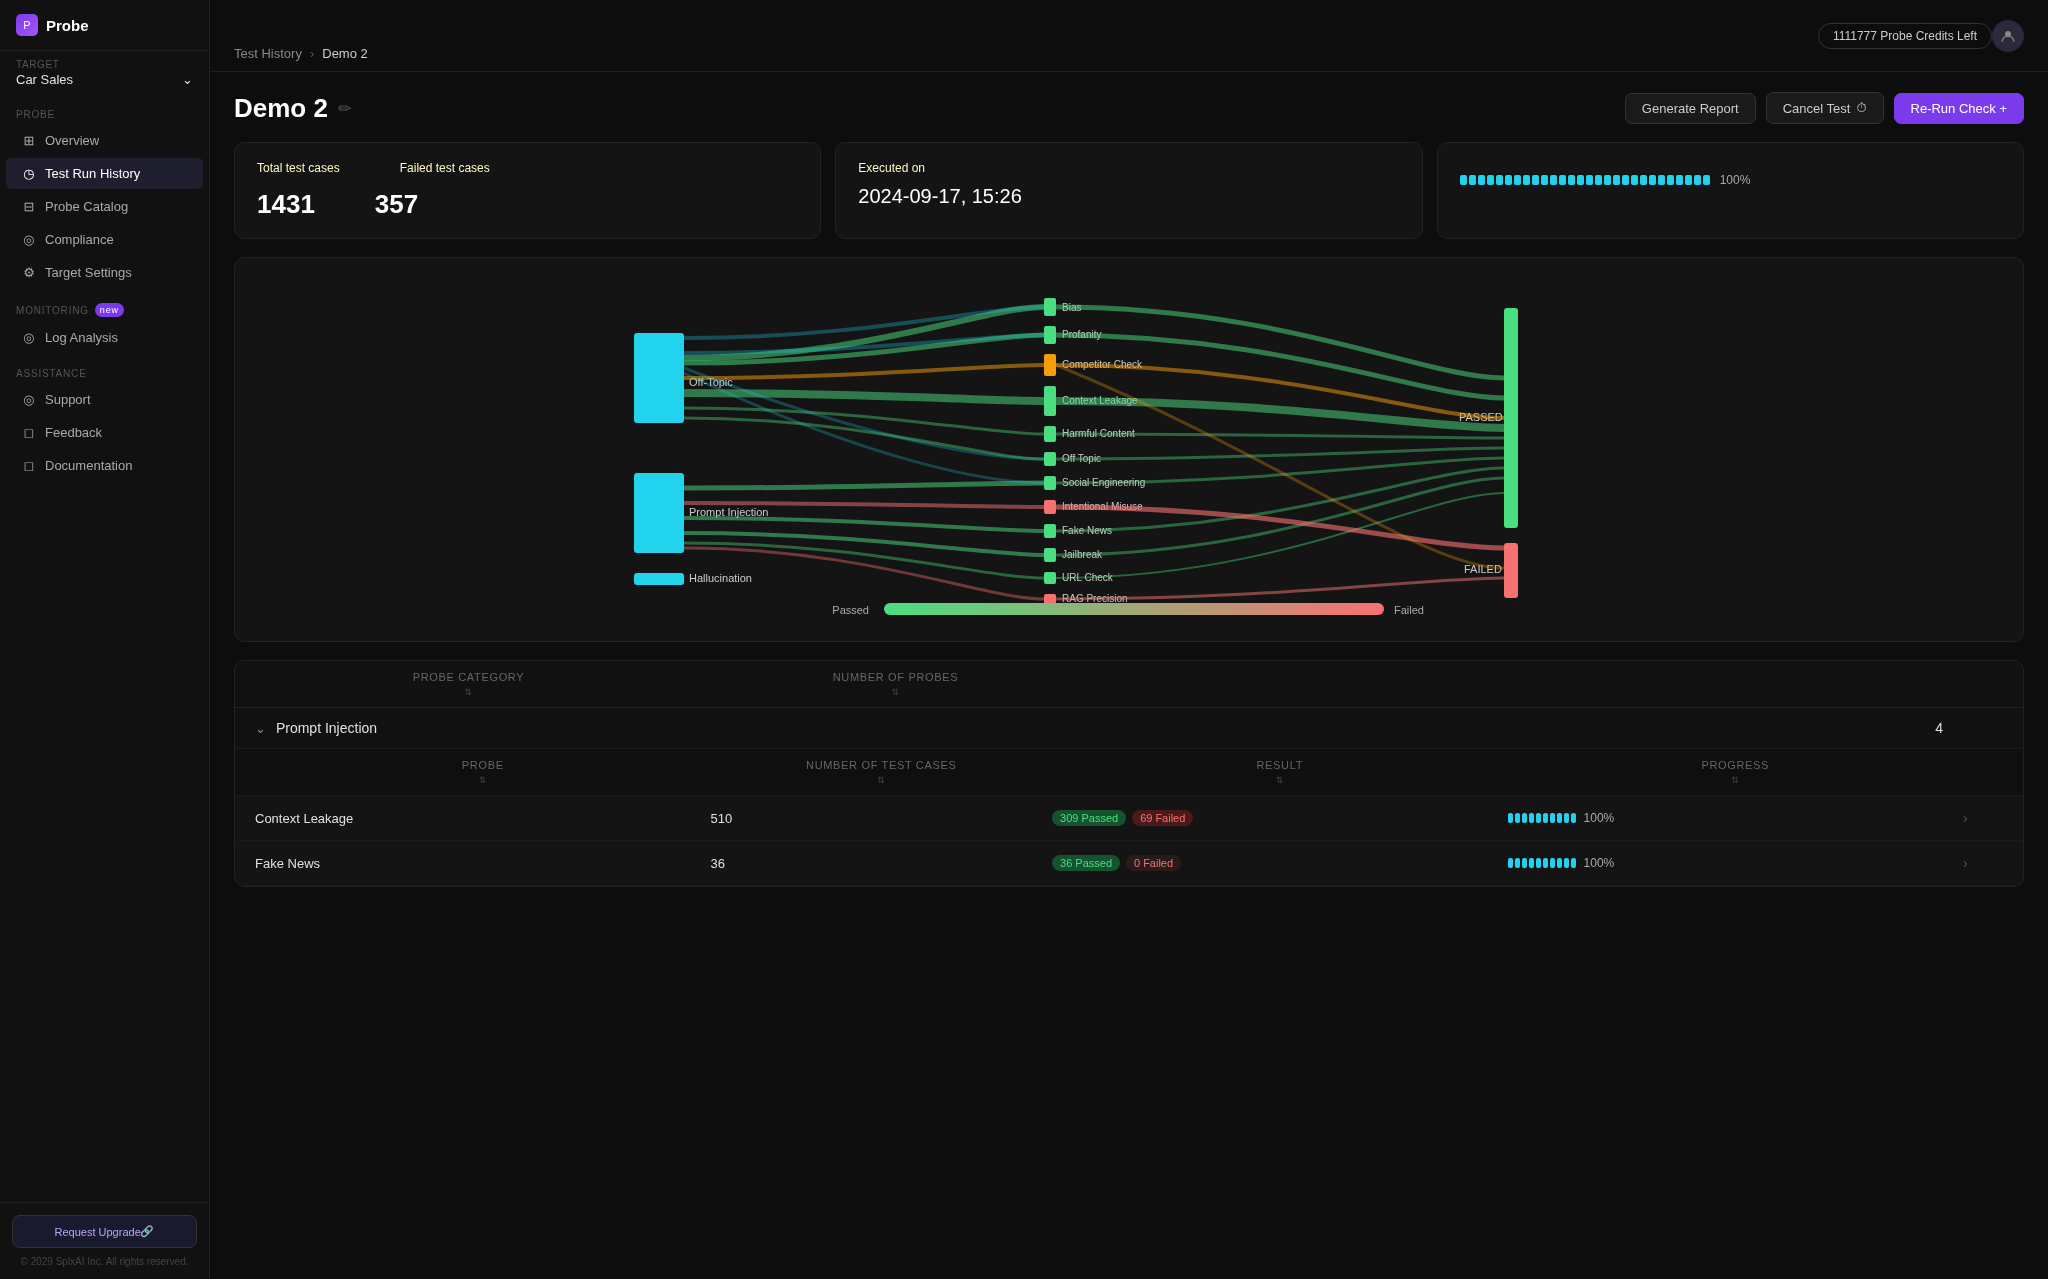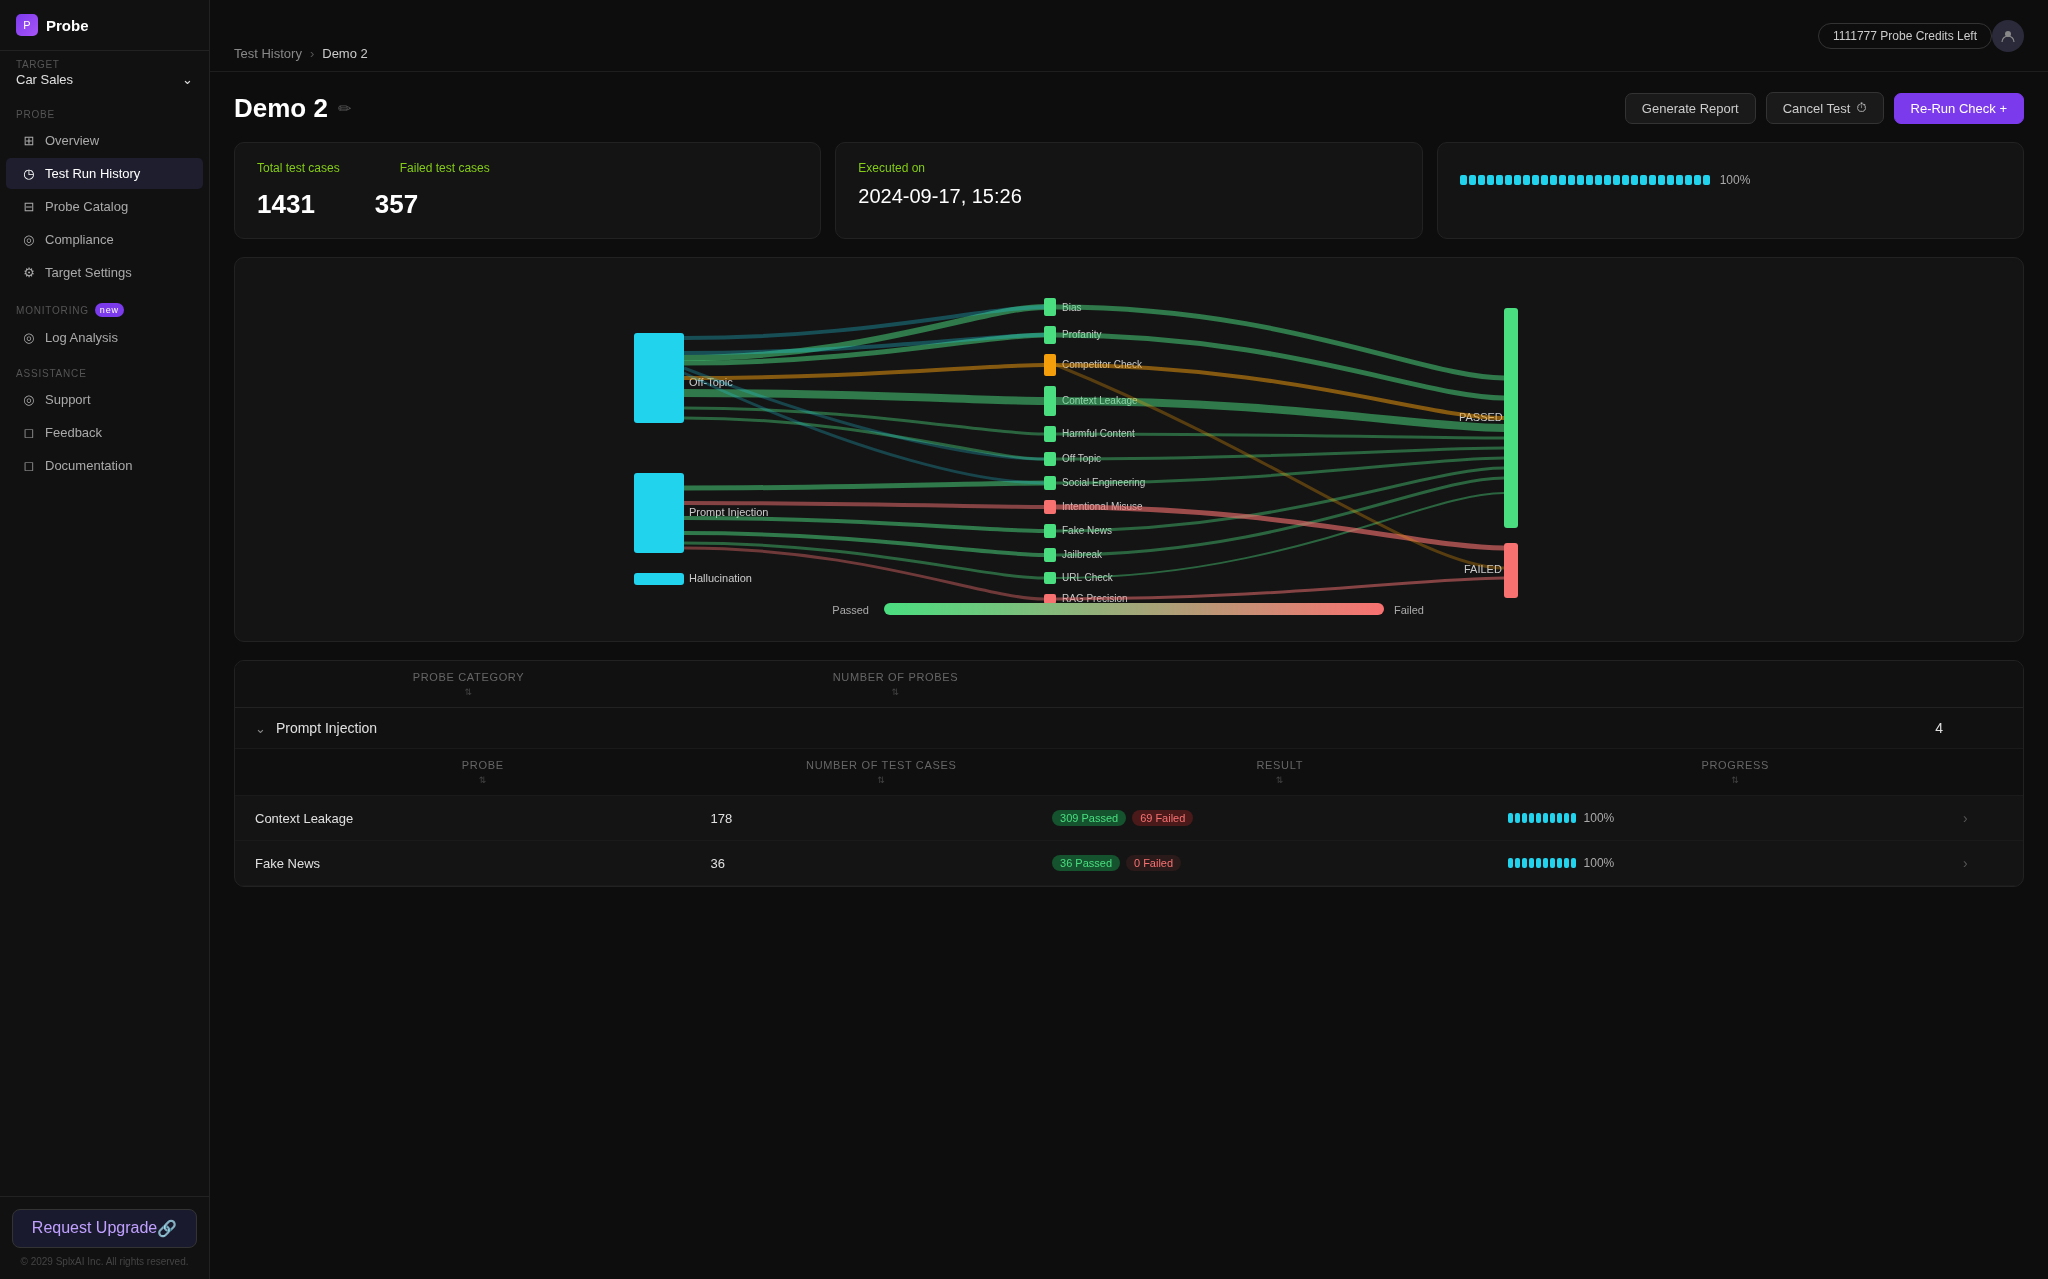--- a/index.html
+++ b/index.html
@@ -17,21 +17,21 @@
     .sidebar-target { padding: 8px 16px; }
     .sidebar-target-label { font-size: 10px; color: #555; text-transform: uppercase; letter-spacing: 0.06em; }
     .sidebar-target-value { display: flex; align-items: center; justify-content: space-between; color: #e0e0e0; font-size: 13px; font-weight: 500; margin-top: 2px; cursor: pointer; }
 
     .sidebar-item { display: flex; align-items: center; gap: 9px; padding: 8px 16px; color: #aaa; cursor: pointer; border-radius: 5px; margin: 1px 6px; font-size: 13px; }
     .sidebar-item.active { background: #1e1e2e; color: #fff; }
     .sidebar-item .icon { width: 14px; height: 14px; display: flex; align-items: center; justify-content: center; flex-shrink: 0; }
 
     .sidebar-spacer { flex: 1; }
     .sidebar-bottom { padding: 12px; border-top: 1px solid #222; }
-    .upgrade-btn { width: 100%; background: #1a1a2e; border: 1px solid #333; color: #c0a0ff; border-radius: 8px; padding: 9px 14px; cursor: pointer; font-size: 16px; display: flex; align-items: flex-start; justify-content: center; }
+    .upgrade-btn { width: 100%; background: #1a1a2e; border: 1px solid #333; color: #c0a0ff; border-radius: 8px; padding: 9px 14px; cursor: pointer; font-size: 11px; display: flex; align-items: center; justify-content: center; }
     .copyright { text-align: center; color: #444; font-size: 10px; margin-top: 8px; }
 
     
     .main { flex: 1; overflow-y: auto; background: #0d0d0d; }
 
     
     .topbar { display: flex; align-items: center; justify-content: space-between; padding: 10px 24px; border-bottom: 1px solid #1e1e1e; background: #0d0d0d; }
     .breadcrumb { display: flex; align-items: center; gap: 8px; color: #888; font-size: 13px; margin-top: 36px; }
     .breadcrumb-sep { color: #555; }
     .breadcrumb-current { color: #ccc; }
@@ -45,21 +45,21 @@
     .page-title-row { display: flex; align-items: center; gap: 10px; }
     .page-title { font-size: 26px; font-weight: 600; color: #fff; }
     .edit-icon { color: #555; cursor: pointer; font-size: 16px; }
     .page-actions { display: flex; align-items: center; gap: 10px; }
     .btn { padding: 7px 16px; border-radius: 7px; font-size: 13px; cursor: pointer; border: 1px solid #333; background: #1a1a1a; color: #ccc; display: flex; align-items: center; gap: 6px; }
     .btn-primary { background: #7c3aed; border-color: #7c3aed; color: #fff; }
 
     
     .stats-row { display: grid; grid-template-columns: 1fr 1fr 1fr; gap: 14px; margin-bottom: 18px; }
     .stat-card { background: #141414; border: 1px solid #222; border-radius: 10px; padding: 18px 22px; }
-    .stat-label { font-size: 12px; color: #84cc16; margin-bottom: 10px; }
+    .stat-label { font-size: 12px; color: #fef9c3; margin-bottom: 10px; }
     .stat-labels-row { display: flex; gap: 60px; }
     .stat-value { font-size: 26px; font-weight: 600; color: #fff; margin-top: 4px; }
     .stat-values-row { display: flex; gap: 60px; }
     .executed-value { font-size: 20px; font-weight: 500; color: #fff; margin-top: 6px; }
     .status-header { display: flex; justify-content: space-between; align-items: flex-start; }
     .finished-badge { background: #141414; border: 1px solid #333; border-radius: 12px; padding: 3px 10px; font-size: 11px; color: #4ade80; display: flex; align-items: center; gap: 5px; }
     .finished-dot { width: 7px; height: 7px; background: #4ade80; border-radius: 50%; }
     .progress-bar-container { margin-top: 12px; display: flex; align-items: center; gap: 10px; }
 
     
@@ -403,21 +403,21 @@
         </div>
         <div class="table-col-header">
           <span>PROGRESS</span>
           <span class="sort-icon">⇅</span>
         </div>
         <div></div>
       </div>
 
       <div class="probe-row">
         <span class="probe-name">Context Leakage</span>
-        <span class="probe-count">178</span>
+        <span class="probe-count">510</span>
         <div class="result-badges">
           <span class="badge-pass">
             <span>309</span> Passed
           </span>
           <span class="badge-fail">
             <span>69</span> Failed
           </span>
         </div>
         <div class="progress-mini">
           <div class="mini-segs" id="p1-segs">

